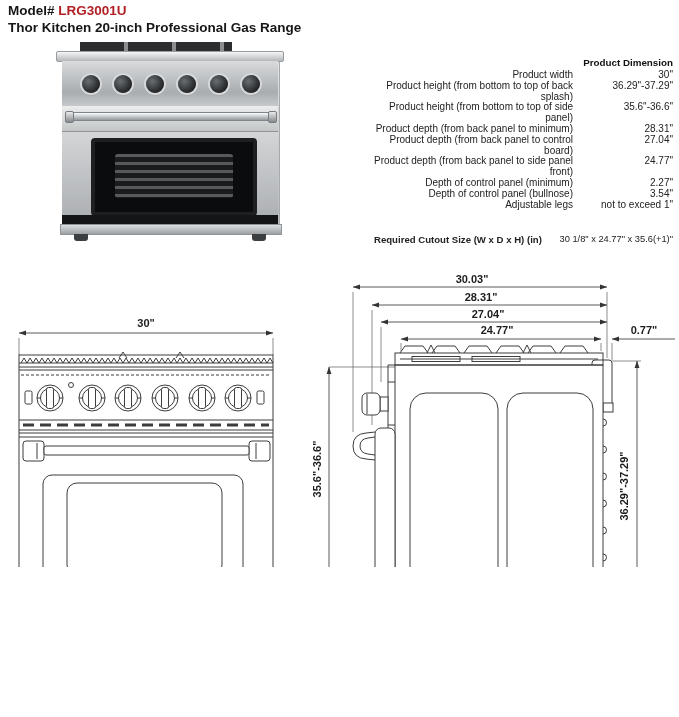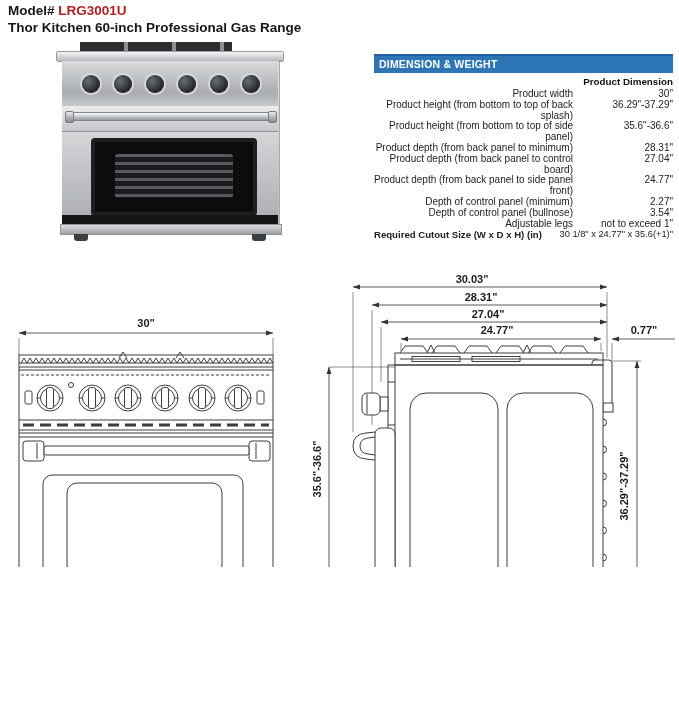--- a/index.html
+++ b/index.html
@@ -34,21 +34,21 @@
   .ph-foot{top:194px;width:14px;height:7px;background:#3c3f42;border-radius:0 0 3px 3px;}
 
   
   .spec-table{position:absolute;left:374px;top:54px;width:299px;color:#222;}
   .spec-header{background:#2e75b5;border-top:2px solid #2361a0;color:#fff;font-weight:bold;
                font-size:10.5px;letter-spacing:.2px;padding:2px 5px 3px;}
   .spec-section{font-weight:bold;font-size:9.8px;color:#111;padding:3px 0 2px 1px;text-align:right;}
   .spec-row{display:flex;font-size:10px;line-height:10.8px;}
   .spec-row .lbl{flex:1;text-align:right;padding-right:14px;}
   .spec-row .val{width:86px;text-align:right;}
-  .spec-cutout{display:flex;margin-top:0;}
+  .spec-cutout{display:flex;margin-top:24px;}
   .spec-cutout .lbl{flex:1;font-weight:bold;font-size:9.6px;text-align:left;}
   .spec-cutout .val{font-size:9.3px;text-align:right;}
 
   
   svg{position:absolute;}
   .ln{fill:none;stroke:#3d3d3d;stroke-width:1;}
   .lnw{fill:#fff;stroke:#3d3d3d;stroke-width:1;}
   .dim{stroke:#474747;stroke-width:0.9;fill:none;}
   .ext{stroke:#5c5c5c;stroke-width:0.7;fill:none;}
   .dsh{stroke:#3d3d3d;stroke-width:1;stroke-dasharray:3 2;fill:none;}
@@ -60,21 +60,21 @@
   .rot{transform:rotate(-90deg);transform-origin:center;}
   .ralign{text-align:right;}
 </style>
 </head>
 <body>
 
 <div class="page">
 
   <div class="title-block">
     <div><span>Model#</span> <span class="model-num">LRG3001U</span></div>
-    <div>Thor Kitchen 60-inch Professional Gas Range</div>
+    <div>Thor Kitchen 20-inch Professional Gas Range</div>
   </div>
 
   <div class="photo">
     <div class="ph-grates"></div>
     <div class="ph-body"></div>
     <div class="ph-toplip"></div>
     <div class="ph-panel">
       <div class="ph-knob" style="left:20px"></div>
       <div class="ph-knob" style="left:52px"></div>
       <div class="ph-knob" style="left:84px"></div>
@@ -92,21 +92,20 @@
         <div class="ph-reflect"></div>
       </div>
     </div>
     <div class="ph-kick"></div>
     <div class="ph-base"></div>
     <div class="ph-foot" style="left:24px"></div>
     <div class="ph-foot" style="left:202px"></div>
   </div>
 
   <div class="spec-table">
-    <div class="spec-header">DIMENSION &amp; WEIGHT</div>
     <div class="spec-section">Product Dimension</div>
     <div class="spec-row">
         <div class="lbl">Product width</div>
         <div class="val">30"</div>
       </div>
     <div class="spec-row">
         <div class="lbl">Product height (from bottom to top of back splash)</div>
         <div class="val">36.29"-37.29"</div>
       </div>
     <div class="spec-row">

